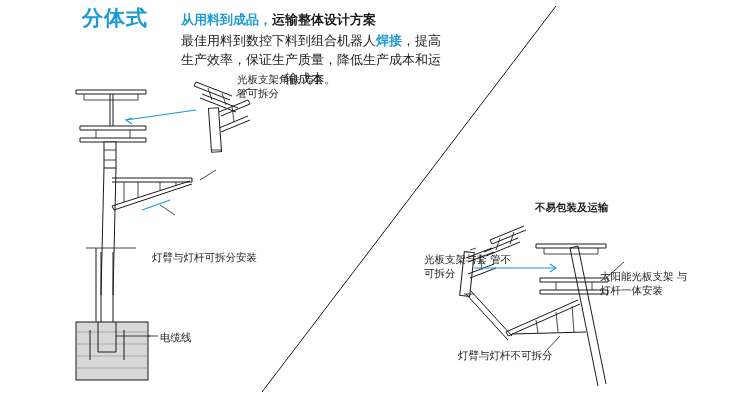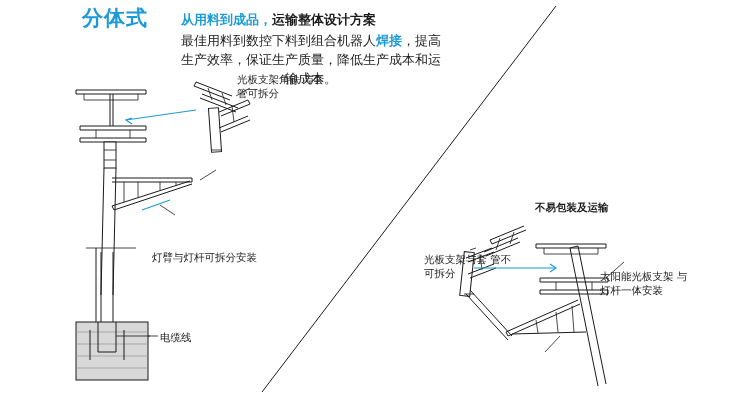--- a/index.html
+++ b/index.html
@@ -267,14 +267,15 @@
   <div class="txt note2" style="left:237px; top:72px;">光板支架角铁
 与套管可拆分</div>
   <div class="txt note" style="left:152px; top:210px;margin-top:40px;">灯臂与灯杆可拆分安装</div>
   <div class="txt note" style="left:160px; top:330px;">电缆线</div>
 
   <div class="txt note" style="left:535px; top:200px;font-weight:bold;">不易包装及运输</div>
   <div class="txt note2" style="left:424px; top:234px;margin-top:18px;">光板支架与套
 管不可拆分</div>
   <div class="txt note2" style="left:600px; top:246px;margin-top:23px;">太阳能光板支架
 与灯杆一体安装</div>
+  <div class="txt note" style="left:458px; top:348px;">灯臂与灯杆不可拆分</div>
 
 </div>
 
 </body></html>

